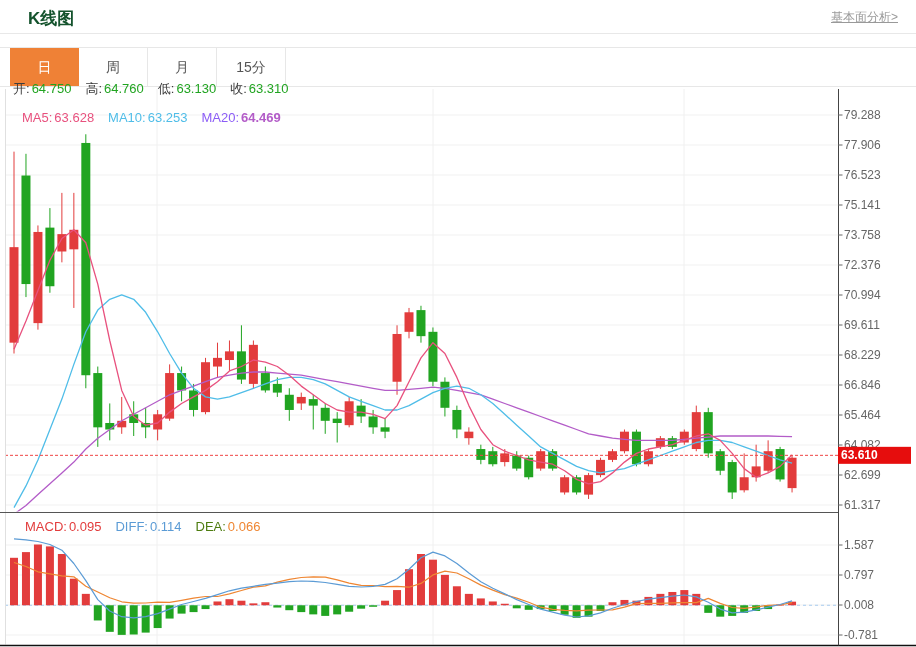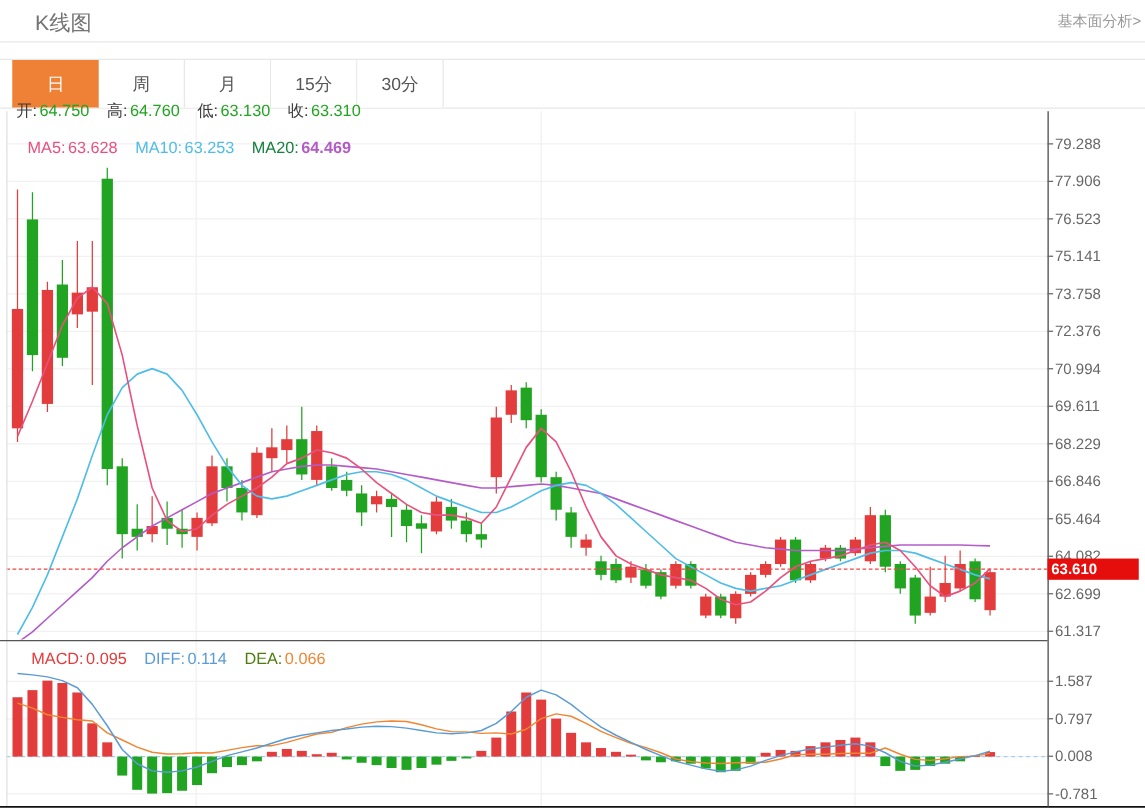--- a/index.html
+++ b/index.html
@@ -1,20 +1,20 @@
 <!DOCTYPE html>
 <html><head>
 <meta charset="utf-8">
 <style>
   html,body{margin:0;padding:0;}
   body{width:916px;height:647px;position:relative;background:#fff;overflow:hidden;
        font-family:"Liberation Sans",sans-serif;color:#333;}
   svg text{font-family:"Liberation Sans",sans-serif;}
-  .page-title{position:absolute;left:28px;top:7px;font-size:17px;font-weight:normal;color:#737373;}
-  .more-link{position:absolute;right:3px;top:9px;font-size:12px;color:#999;cursor:pointer;}
+  .page-title{position:absolute;left:28px;top:7px;font-size:17px;font-weight:bold;color:#14532d;}
+  .more-link{position:absolute;right:18px;top:9px;font-size:12px;color:#999;cursor:pointer;text-decoration:underline;}
   .head-divider{position:absolute;left:0;top:33px;width:916px;height:1px;background:#e8e8e8;}
   .tab-bar{position:absolute;left:0;top:47px;width:916px;height:40px;
            border-top:1px solid #e7e7e7;border-bottom:1px solid #e7e7e7;box-sizing:border-box;
            display:flex;padding-left:10px;background:#fff;}
   .tab{width:69px;height:38px;line-height:38px;text-align:center;font-size:14px;color:#555;
        border-right:1px solid #e7e7e7;box-sizing:border-box;cursor:pointer;background:#fff;}
   .tab:first-child{border-left:1px solid #e7e7e7;}
   .tab.active{background:#ef8136;color:#fff;border-color:#ef8136;}
   .legend-row{position:absolute;display:flex;gap:14px;font-size:13px;white-space:nowrap;z-index:5;}
   #ohlc-row{left:13px;top:80px;text-align:right;}
@@ -29,33 +29,32 @@
 
 <div class="page-title">K线图</div>
 <div class="more-link">基本面分析&gt;</div>
 <div class="head-divider"></div>
 
 <div class="tab-bar" id="tab-bar">
     <div class="tab active">日</div>
     <div class="tab">周</div>
     <div class="tab">月</div>
     <div class="tab">15分</div>
-    <div class="tab">30分</div>
   </div>
 
 <div class="legend-row" id="ohlc-row">
     <span><span class="lg-lbl">开:</span><span class="lg-val" style="color: rgb(33, 164, 33);">64.750</span></span>
     <span><span class="lg-lbl">高:</span><span class="lg-val" style="color: rgb(33, 164, 33);">64.760</span></span>
     <span><span class="lg-lbl">低:</span><span class="lg-val" style="color: rgb(33, 164, 33);">63.130</span></span>
     <span><span class="lg-lbl">收:</span><span class="lg-val" style="color: rgb(33, 164, 33);">63.310</span></span>
   </div>
 <div class="legend-row" id="ma-row">
     <span><span class="lg-lbl" style="color: rgb(232, 81, 126);">MA5:</span><span class="lg-val" style="color: rgb(232, 81, 126);">63.628</span></span>
     <span><span class="lg-lbl" style="color: rgb(79, 189, 232);">MA10:</span><span class="lg-val" style="color: rgb(79, 189, 232);">63.253</span></span>
-    <span><span class="lg-lbl" style="color: #15803d;">MA20:</span><span class="lg-val" style="color: rgb(179, 92, 200); font-weight: bold;">64.469</span></span>
+    <span><span class="lg-lbl" style="color: #8b5cf6;">MA20:</span><span class="lg-val" style="color: rgb(179, 92, 200); font-weight: bold;">64.469</span></span>
   </div>
 <div class="legend-row" id="macd-row">
     <span><span class="lg-lbl" style="color: rgb(226, 60, 60);">MACD:</span><span class="lg-val" style="color: rgb(226, 60, 60);">0.095</span></span>
     <span><span class="lg-lbl" style="color: rgb(91, 155, 213);">DIFF:</span><span class="lg-val" style="color: rgb(91, 155, 213);">0.114</span></span>
     <span><span class="lg-lbl" style="color: #4d7c0f;">DEA:</span><span class="lg-val" style="color: rgb(239, 134, 50);">0.066</span></span>
   </div>
 
 <div class="chart-wrap" id="chart-wrap"><svg width="916" height="559" viewBox="0 88 916 559">
       <defs>
         <clipPath id="clipMain">

